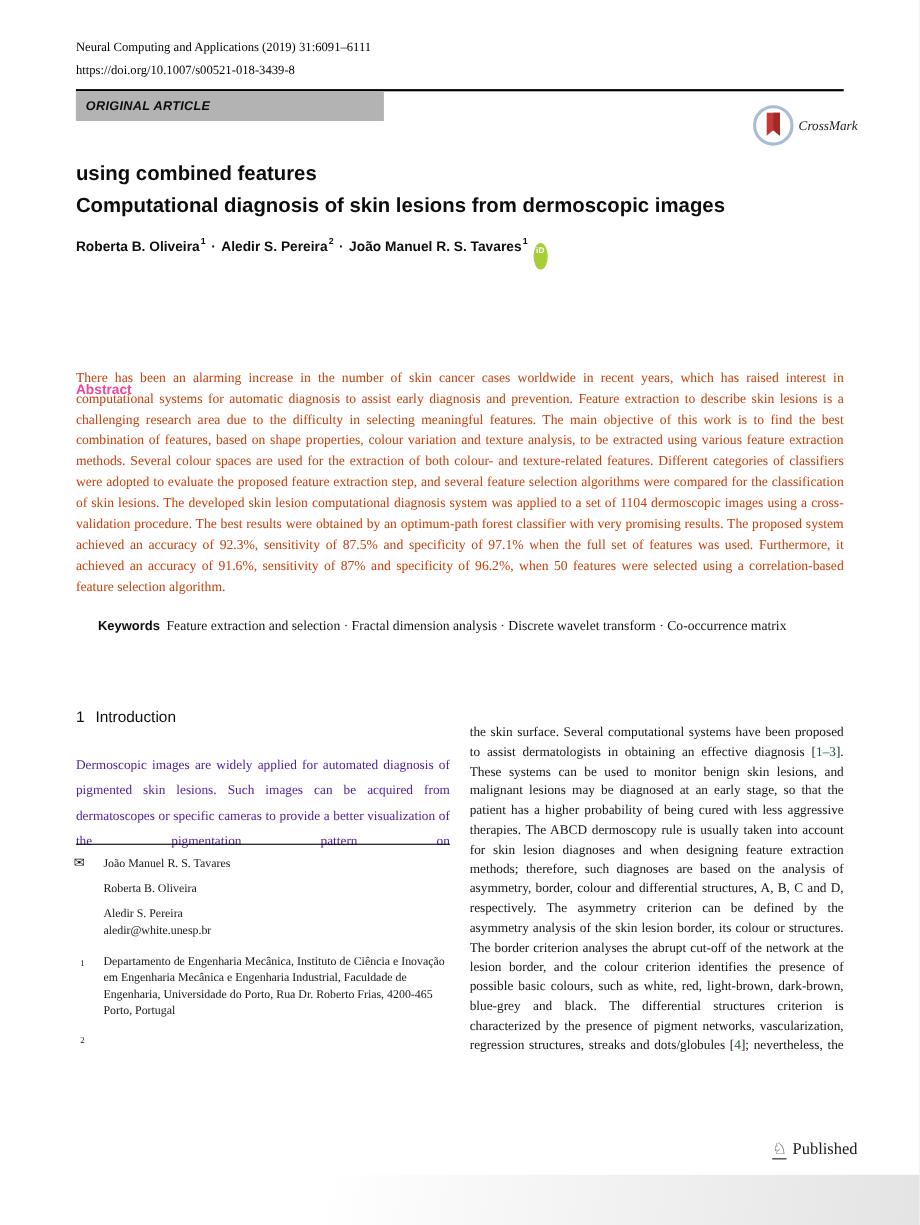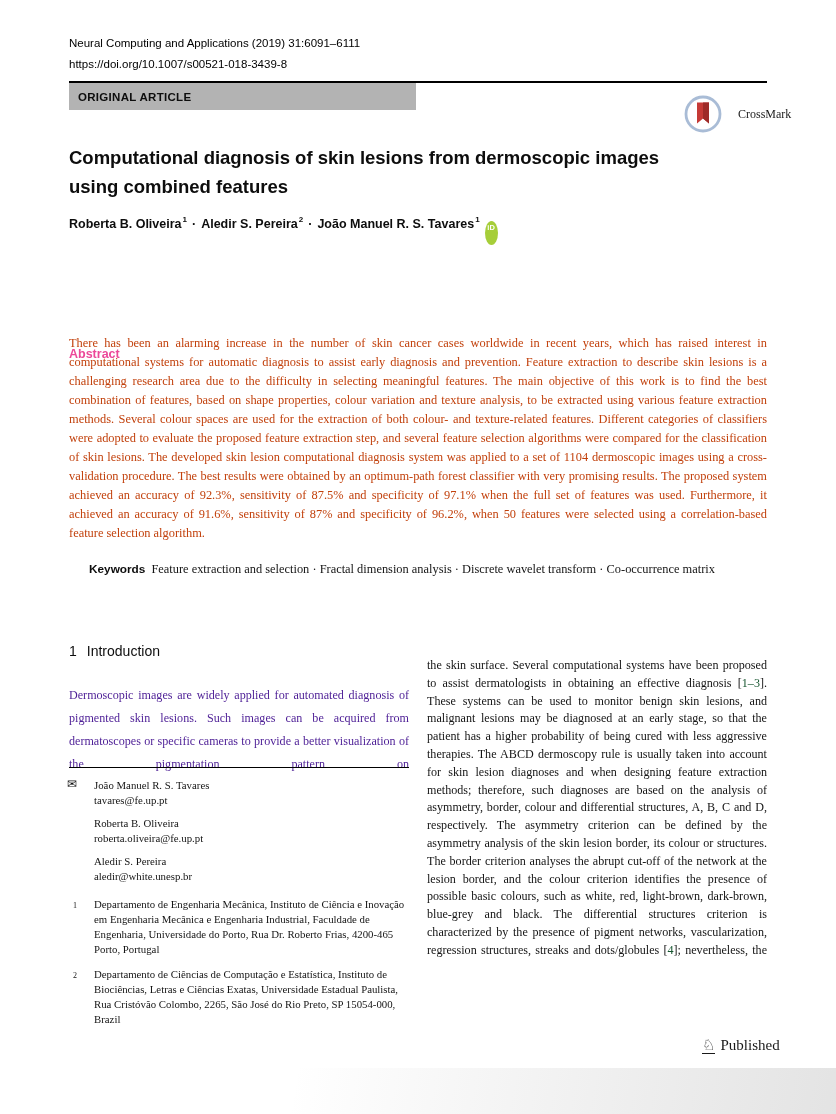--- a/index.html
+++ b/index.html
@@ -4,33 +4,33 @@
 <style>
   html,body{margin:0;padding:0;background:#e8e8e8;}
   .page{
     position:relative;width:836px;height:1114px;background:#ffffff;
     font-family:"Liberation Serif",serif;color:#161616;overflow:hidden;
     margin:0 auto;
   }
   
   .jhead{
     position:absolute;left:69px;top:33px;width:698px;
-    font-family:Liberation Sans, sans-serif;font-size:11.5px;line-height:20.5px;color:#000;
+    font-family:Liberation Serif, serif;font-size:11.5px;line-height:20.5px;color:#000;
   }
   .toprule{position:absolute;left:69px;top:81px;width:698px;height:2px;background:#000;}
   .typebar{
-    position:absolute;left:69px;top:83px;width:347px;height:27px;background:#b3b3b3;
-    display:flex;align-items:center;
+    position:absolute;left:69px;top:83px;width:280px;height:27px;background:#b3b3b3;
+    display:flex;align-items:center;font-style:italic;
   }
   .typebar span{
     font-family:"Liberation Sans",sans-serif;font-weight:bold;font-size:11.5px;
     letter-spacing:.3px;padding-left:9px;color:#0d0d0d;
   }
   
-  .crossmark{position:absolute;left:684px;top:95px;display:flex;align-items:center;gap:16px;cursor:pointer;}
+  .crossmark{position:absolute;left:684px;top:95px;display:flex;align-items:center;gap:4px;cursor:pointer;font-style:italic;}
   .crossmark .cm-label{font-family:"Liberation Serif",serif;font-size:12px;color:#1a1a1a;}
   
   .title{
     position:absolute;left:69px;top:143px;width:698px;
     font-family:"Liberation Sans",sans-serif;font-weight:bold;font-size:18.5px;line-height:29px;color:#0d0d0d;
   }
   .authors{
     position:absolute;left:69px;top:215px;width:698px;
     font-family:"Liberation Sans",sans-serif;font-weight:bold;font-size:12.5px;color:#0d0d0d;
   }
@@ -100,22 +100,22 @@
   <div class="crossmark">
     <svg width="38" height="38" viewBox="0 0 38 38">
       <circle cx="19" cy="19" r="17" fill="#ffffff" stroke="#a9bcd6" stroke-width="2.8"></circle>
       <path d="M13 7.5 h12 v21 l-6 -5 -6 5 z" fill="#c53a36"></path>
       <path d="M19 7.5 h6 v21 l-6 -5 z" fill="#9e2b28"></path>
     </svg>
     <span class="cm-label">CrossMark</span>
   </div>
 
   <div class="title">
+    <div>using combined features</div>
     <div>Computational diagnosis of skin lesions from dermoscopic images</div>
-    <div>using combined features</div>
   </div>
 
   <div class="authors">
     <span>Roberta B. Oliveira</span><sup>1</sup><span class="sep">·</span><span>Aledir S. Pereira</span><sup>2</sup><span class="sep">·</span><span>João Manuel R. S. Tavares</span><sup>1</sup><span class="orcid">iD</span>
   </div>
 
 
   <div class="abs-h">Abstract</div>
   <div class="abs-b">There has been an alarming increase in the number of skin cancer cases worldwide in recent years, which has raised interest in computational systems for automatic diagnosis to assist early diagnosis and prevention. Feature extraction to describe skin lesions is a challenging research area due to the difficulty in selecting meaningful features. The main objective of this work is to find the best combination of features, based on shape properties, colour variation and texture analysis, to be extracted using various feature extraction methods. Several colour spaces are used for the extraction of both colour- and texture-related features. Different categories of classifiers were adopted to evaluate the proposed feature extraction step, and several feature selection algorithms were compared for the classification of skin lesions. The developed skin lesion computational diagnosis system was applied to a set of 1104 dermoscopic images using a cross-validation procedure. The best results were obtained by an optimum-path forest classifier with very promising results. The proposed system achieved an accuracy of 92.3%, sensitivity of 87.5% and specificity of 97.1% when the full set of features was used. Furthermore, it achieved an accuracy of 91.6%, sensitivity of 87% and specificity of 96.2%, when 50 features were selected using a correlation-based feature selection algorithm.</div>
 
@@ -132,41 +132,38 @@
   <p class="col-right">
     <span>the skin surface. Several computational systems have been proposed to assist dermatologists in obtaining an effective diagnosis [</span><a class="ref">1–3</a><span>]. These systems can be used to monitor benign skin lesions, and malignant lesions may be diagnosed at an early stage, so that the patient has a higher probability of being cured with less aggressive therapies. The ABCD dermoscopy rule is usually taken into account for skin lesion diagnoses and when designing feature extraction methods; therefore, such diagnoses are based on the analysis of asymmetry, border, colour and differential structures, A, B, C and D, respectively. The asymmetry criterion can be defined by the asymmetry analysis of the skin lesion border, its colour or structures. The border criterion analyses the abrupt cut-off of the network at the lesion border, and the colour criterion identifies the presence of possible basic colours, such as white, red, light-brown, dark-brown, blue-grey and black. The differential structures criterion is characterized by the presence of pigment networks, vascularization, regression structures, streaks and dots/globules [</span><a class="ref">4</a><span>]; nevertheless, the</span>
   </p>
 
   <div class="footnote">
     <div class="fn-rule"></div>
 
     <div class="contact">
       <span class="env">✉</span>
       <div>João Manuel R. S. Tavares</div>
-      <div>tavares@fe.up.pt</div>
     </div>
 
     <div class="contact">
       <div>Roberta B. Oliveira</div>
-      <div>roberta.oliveira@fe.up.pt</div>
     </div>
 
     <div class="contact">
       <div>Aledir S. Pereira</div>
       <div>aledir@white.unesp.br</div>
     </div>
 
     <div class="aff-wrap">
       <div class="aff">
         <sup>1</sup>
         <span>Departamento de Engenharia Mecânica, Instituto de Ciência e Inovação em Engenharia Mecânica e Engenharia Industrial, Faculdade de Engenharia, Universidade do Porto, Rua Dr. Roberto Frias, 4200-465 Porto, Portugal</span>
       </div>
       <div class="aff">
         <sup>2</sup>
-        <span>Departamento de Ciências de Computação e Estatística, Instituto de Biociências, Letras e Ciências Exatas, Universidade Estadual Paulista, Rua Cristóvão Colombo, 2265, São José do Rio Preto, SP 15054-000, Brazil</span>
       </div>
     </div>
   </div>
 
   <div class="springer">
     <span class="knight">♘</span>
     <span>Published</span>
   </div>
 
   <div class="bottom-shade"></div>

